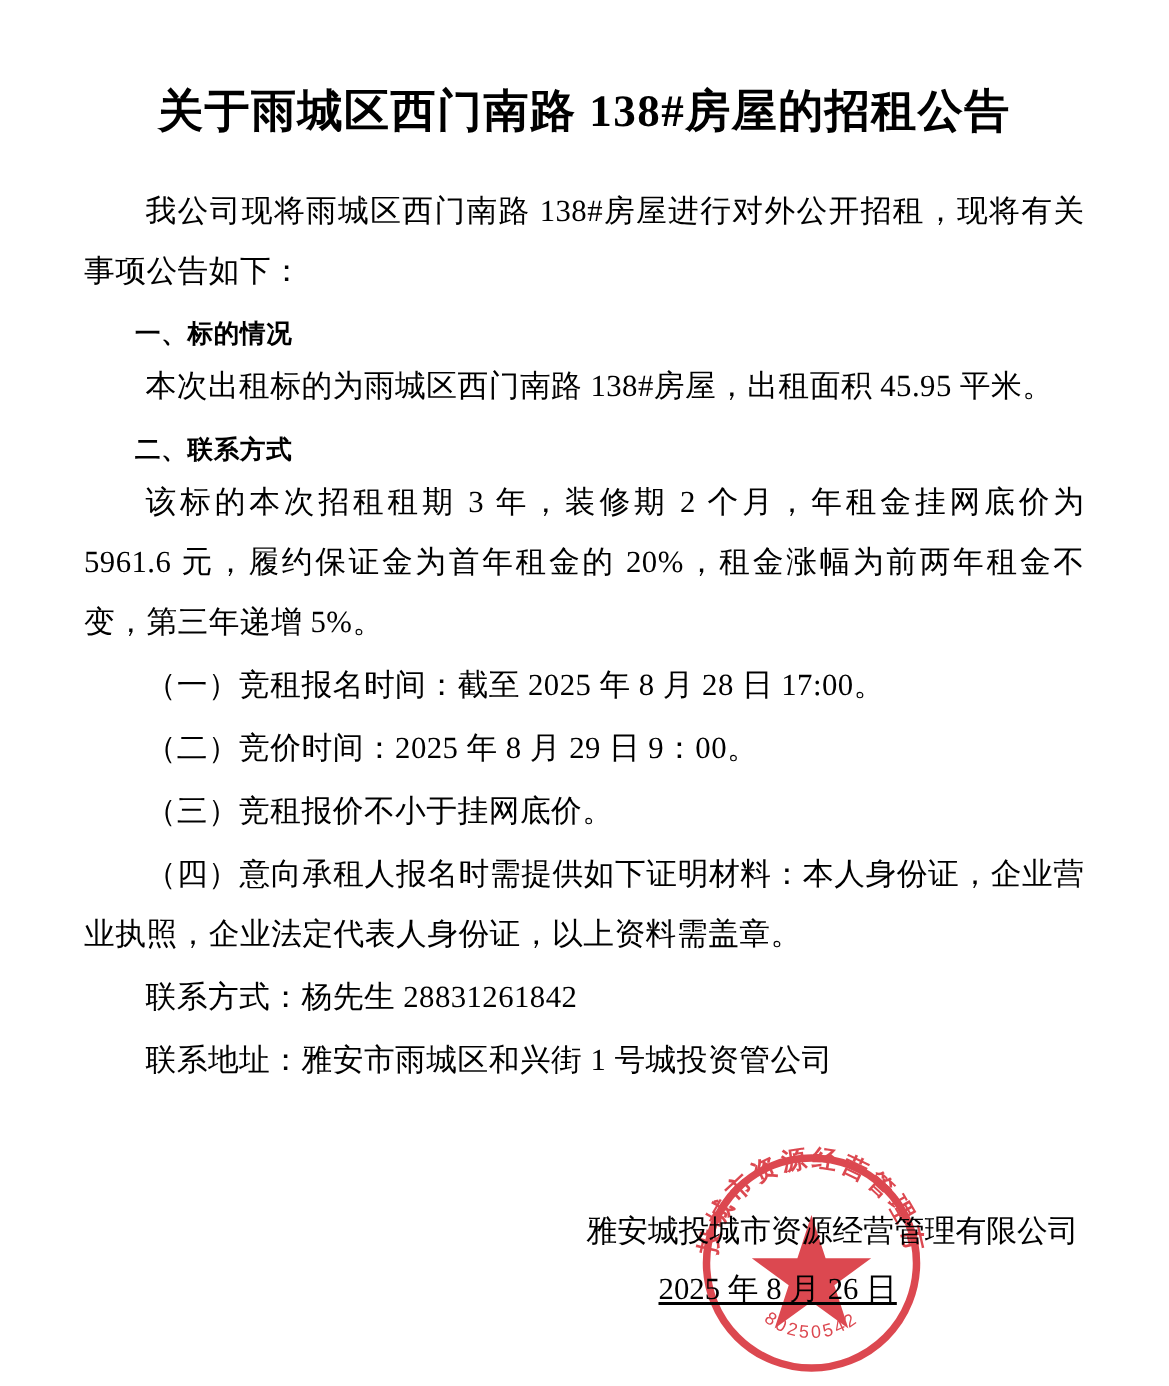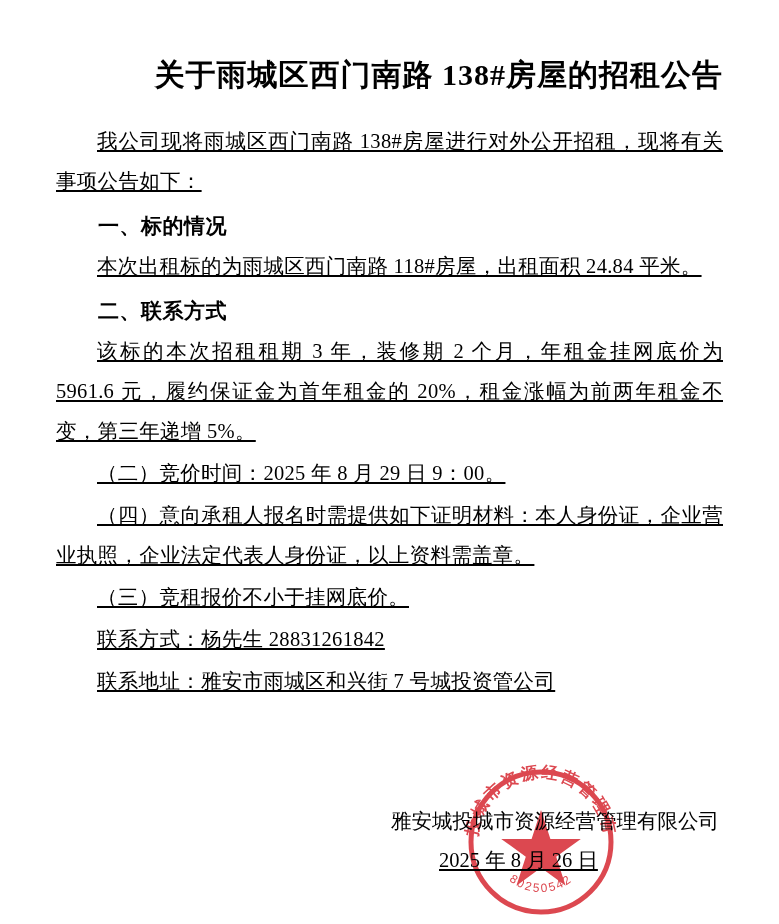--- a/index.html
+++ b/index.html
@@ -16,42 +16,41 @@
     overflow: hidden;
   }
   .page {
     position: relative;
     width: 779px;
     height: 924px;
     box-sizing: border-box;
     padding: 40px 56px 0 56px;
   }
   .doc-title {
-    text-align: right;
+    text-align: center;
     font-size: 30px;
     font-weight: bold;
     letter-spacing: 1px;
     line-height: 1.4;
     margin: 14px 0 26px 0;
     font-family: "Liberation Serif", "DejaVu Serif", serif;
   }
   .para {
     font-size: 20.5px;
     line-height: 1.95;
     text-align: justify;
     text-justify: inter-ideograph;
     margin: 0 0 2px 0;
     letter-spacing: 0.3px;
-    text-decoration: underline;
   }
   .indent2 {
     text-indent: 2em;
   }
   .heading {
-    font-size: 21px;
+    font-size: 17px;
     font-weight: bold;
     line-height: 1.95;
     text-indent: 2em;
     margin: 4px 0 0 0;
     letter-spacing: 0.5px;
   }
   .sign-block {
     position: absolute;
     right: 60px;
     bottom: 44px;
@@ -81,31 +80,32 @@
 </head>
 <body>
 
 <div class="page">
 
   <h1 class="doc-title">关于雨城区西门南路 138#房屋的招租公告</h1>
 
   <p class="para indent2">我公司现将雨城区西门南路 138#房屋进行对外公开招租，现将有关事项公告如下：</p>
 
   <h2 class="heading">一、标的情况</h2>
-  <p class="para indent2">本次出租标的为雨城区西门南路 118#房屋，出租面积 24.84 平米。</p>
+  <p class="para indent2">本次出租标的为雨城区西门南路 138#房屋，出租面积 45.95 平米。</p>
 
   <h2 class="heading">二、联系方式</h2>
   <p class="para indent2">该标的本次招租租期 3 年，装修期 2 个月，年租金挂网底价为 5961.6 元，履约保证金为首年租金的 20%，租金涨幅为前两年租金不变，第三年递增 5%。</p>
 
+  <p class="para indent2">（一）竞租报名时间：截至 2025 年 8 月 28 日 17:00。</p>
   <p class="para indent2">（二）竞价时间：2025 年 8 月 29 日 9：00。</p>
+  <p class="para indent2">（三）竞租报价不小于挂网底价。</p>
   <p class="para indent2">（四）意向承租人报名时需提供如下证明材料：本人身份证，企业营业执照，企业法定代表人身份证，以上资料需盖章。</p>
-  <p class="para indent2">（三）竞租报价不小于挂网底价。</p>
 
   <p class="para indent2">联系方式：杨先生 28831261842</p>
-  <p class="para indent2">联系地址：雅安市雨城区和兴街 7 号城投资管公司</p>
+  <p class="para indent2">联系地址：雅安市雨城区和兴街 1 号城投资管公司</p>
 
   <div class="seal">
     <svg width="172" height="172" viewBox="0 0 172 172" xmlns="http://www.w3.org/2000/svg">
       <defs>
         <path id="sealTopArc" d="M 22,86 A 64,64 0 0 1 150,86"></path>
         <path id="sealBotArc" d="M 36,86 A 50,50 0 0 0 136,86"></path>
       </defs>
       <g opacity="0.82">
         <circle cx="86" cy="86" r="70" fill="none" stroke="#d5202a" stroke-width="5"></circle>
         <polygon fill="#d5202a" points="86,54 95.4,82.9 125.8,82.9 101.2,100.8 110.6,129.7 86,111.8 61.4,129.7 70.8,100.8 46.2,82.9 76.6,82.9"></polygon>

